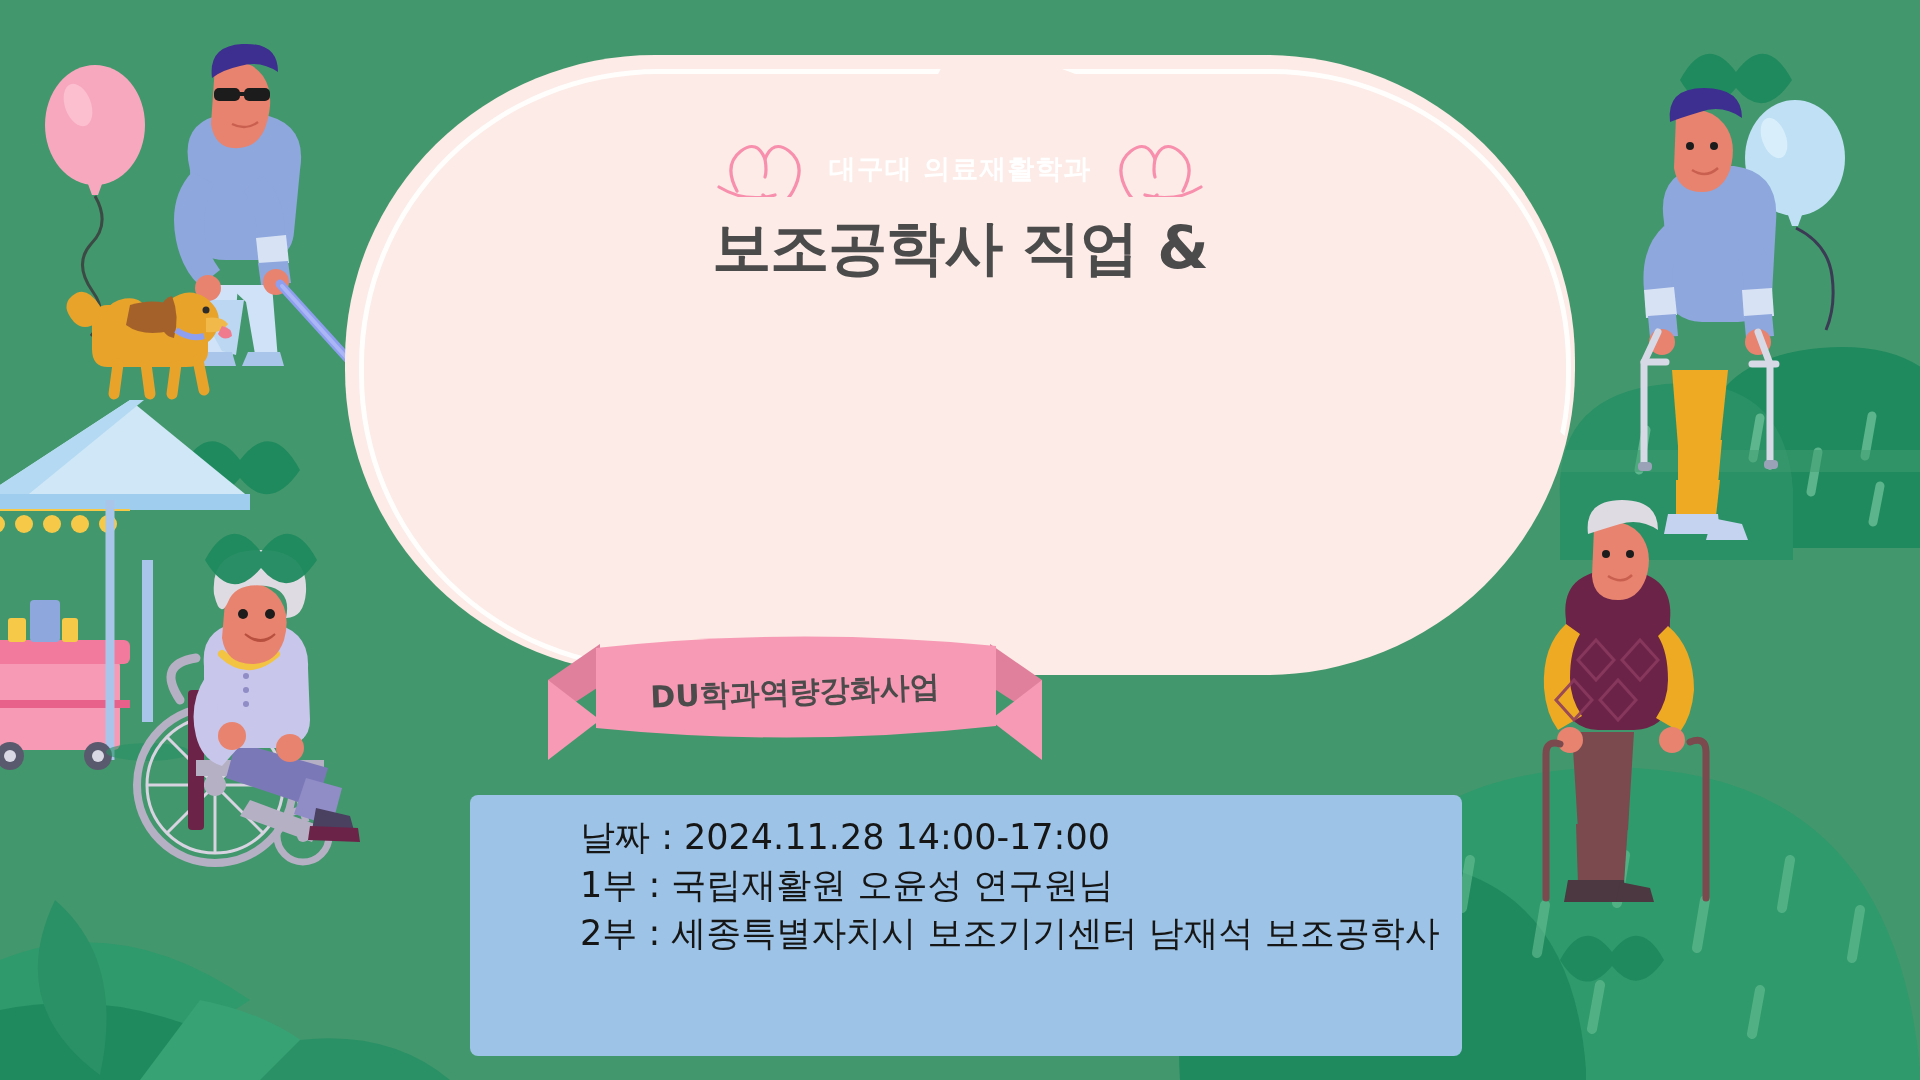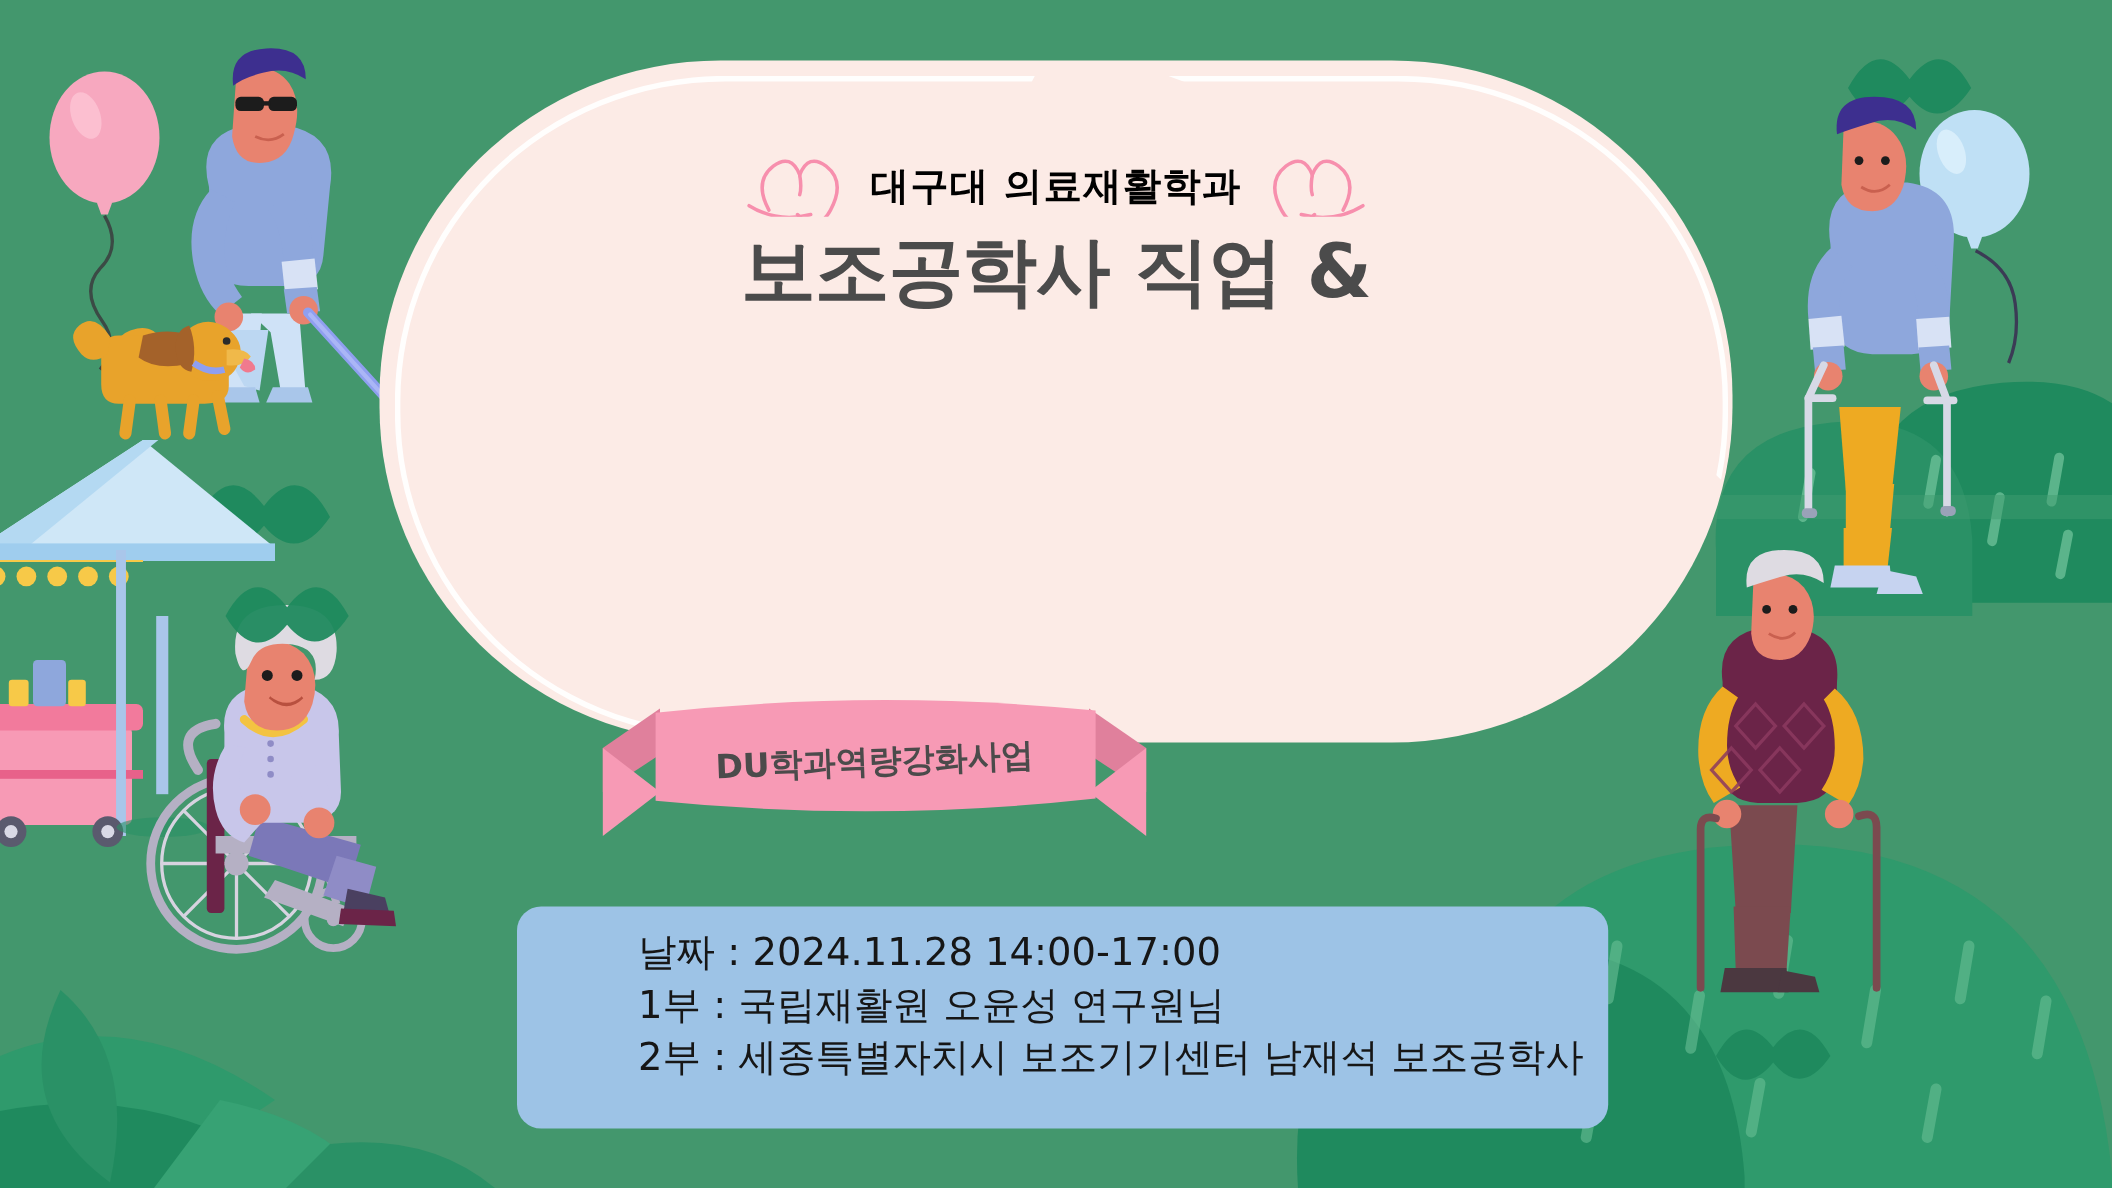--- a/index.html
+++ b/index.html
@@ -28,49 +28,49 @@
     border:5px solid #ffffff;border-radius:300px/296px;opacity:.92;
     clip-path:polygon(58% 0,100% 0,100% 62%,74% 12%);
   }
 
   
   #subtitle-row{
     position:absolute;left:345px;top:140px;width:1230px;height:58px;
     display:flex;align-items:center;justify-content:center;gap:26px;
   }
   #subtitle-text{
-    font-size:35px;font-weight:700;color:#000000;letter-spacing:1px;
+    font-size:27px;font-weight:700;color:#ffffff;letter-spacing:1px;
     white-space:nowrap;font-family:"DejaVu Sans",sans-serif;
   }
   .heart-deco{display:block;}
 
   
   #title{
     position:absolute;left:345px;top:195px;width:1230px;
     text-align:center;color:#4b4b4b;
-    font-weight:700;font-size:68px;line-height:105px;letter-spacing:-1px;
+    font-weight:700;font-size:59px;line-height:105px;letter-spacing:-1px;
     font-family:"DejaVu Sans",sans-serif;
   }
   #title div{white-space:nowrap;}
 
   
   #ribbon{position:absolute;left:545px;top:640px;width:500px;height:105px;}
   #ribbon-label{
     position:absolute;left:0;top:0;width:500px;height:105px;
     display:flex;align-items:center;justify-content:center;
     color:#4b4b4b;font-size:30px;font-weight:700;letter-spacing:0px;
     transform:rotate(-2.2deg);white-space:nowrap;
     font-family:"DejaVu Sans",sans-serif;
   }
 
   
   #infobox{
-    position:absolute;left:470px;top:795px;width:992px;height:202px;
-    background:#9dc3e6;border-radius:22px;
-    padding:18px 0 0 0;box-sizing:border-box;margin-top:29px;
+    position:absolute;left:470px;top:795px;width:992px;height:261px;
+    background:#9dc3e6;border-radius:8px;
+    padding:18px 0 0 0;box-sizing:border-box;
   }
   #infolist{margin:0;padding:0;list-style:none;}
   #infolist li{
     color:#161616;font-size:35px;line-height:48px;font-weight:400;
     padding-left:110px;white-space:nowrap;
     font-family:"DejaVu Sans",sans-serif;
   }
 </style>
 </head>
 <body>

